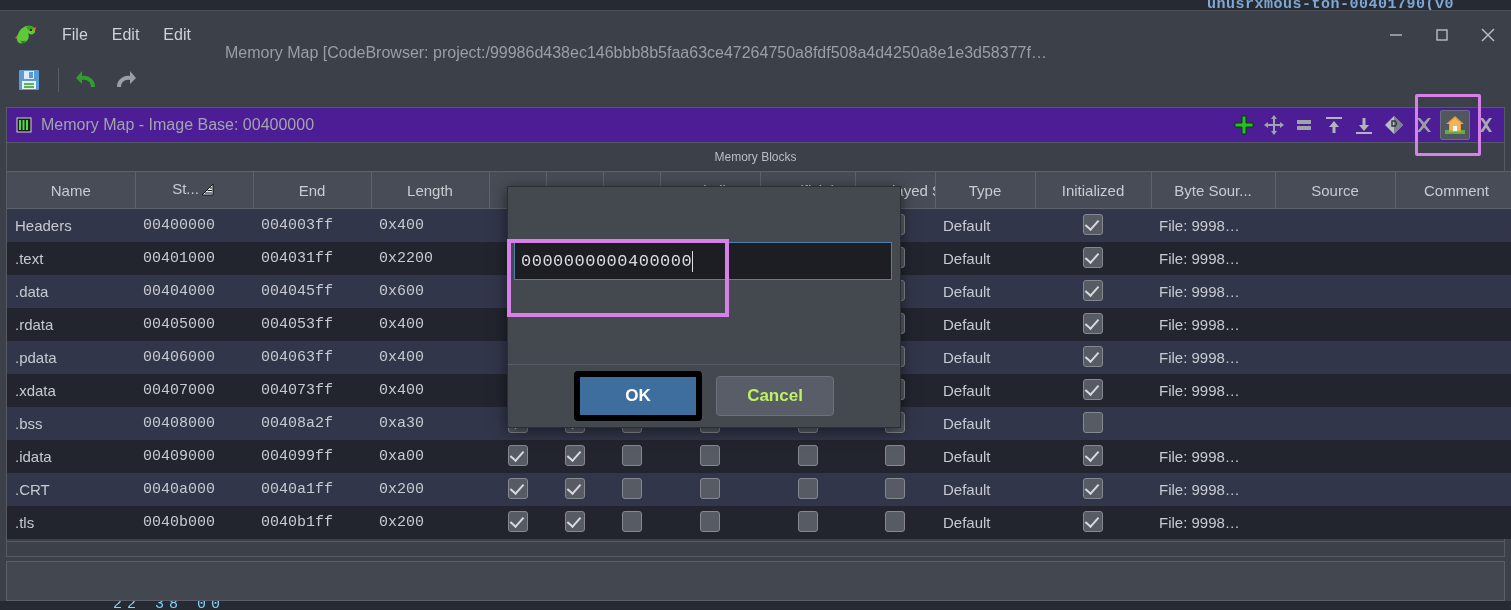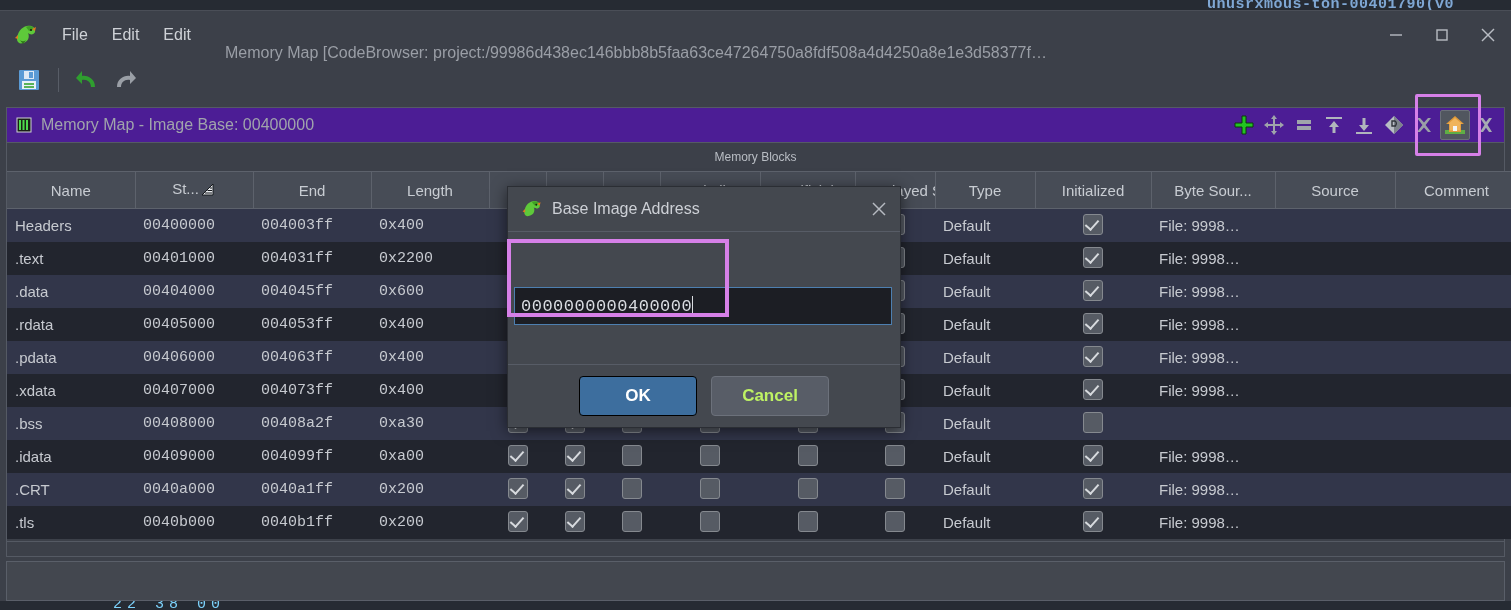--- a/index.html
+++ b/index.html
@@ -149,21 +149,21 @@
     border:4px solid #d680e8;box-sizing:border-box;pointer-events:none;z-index:35;
   }
   #dlg-buttons{
     height:62px;flex:0 0 auto;display:flex;align-items:center;justify-content:center;gap:14px;
     border-top:1px solid #575c66;
   }
   .dlg-btn{
     min-width:116px;height:38px;border-radius:4px;display:flex;align-items:center;justify-content:center;
     font-size:17px;
   }
-  .dlg-btn.primary{background:#3d6e9e;color:#ffffff;font-weight:bold;border:1px solid #000000;}
+  .dlg-btn.primary{background:#3d6e9e;color:#ffffff;font-weight:bold;border:6px solid #000000;}
   .dlg-btn.secondary{background:#585d67;color:#bef264;border:1px solid #6c717b;font-weight:bold;}
 </style>
 </head>
 <body>
 
 <div id="bg-app">
   <div id="bg-top-text">unusrxmous-ton-00401790(v0</div>
   <div id="bg-right-code">
     <div style="color:#b5a642">f</div>
     <div style="color:#b5a642">f</div>
@@ -527,38 +527,20 @@
         <div id="table-bottom-pad"></div>
       </div>
     </div>
   </div>
 
   <div id="strip1"></div>
   <div id="strip2"></div>
 </div>
 
 <div id="dialog">
-  <div id="dlg-title">
-    <div id="dlg-logo">
-      <svg width="24" height="24" viewBox="0 0 28 28">
-        <path d="M5 19 C5 12, 9 6, 15 5 C20 4, 24 7, 23 11 C22 14, 18 14, 16 12 C18 16, 16 21, 11 22 C8 23, 6 22, 5 19 Z" fill="#5ec93a"></path>
-        <path d="M14 6 C17 4, 21 5, 22 8 L17 10 Z" fill="#3fa024"></path>
-        <path d="M20 8 L24 6 L23 10 Z" fill="#e07b20"></path>
-        <path d="M6 14 L3 17 L6 18 Z" fill="#e07b20"></path>
-        <circle cx="19" cy="9" r="1.1" fill="#14240b"></circle>
-      </svg>
-    </div>
-    <div id="dlg-title-text">Base Image Address</div>
-    <div id="dlg-close">
-      <svg width="20" height="20" viewBox="0 0 20 20">
-          <line x1="4" y1="4" x2="16" y2="16" stroke="#b6bac1" stroke-width="1.5"></line>
-          <line x1="16" y1="4" x2="4" y2="16" stroke="#b6bac1" stroke-width="1.5"></line>
-        </svg>
-    </div>
-  </div>
   <div id="dlg-body">
     <div id="dlg-field">
       <span id="dlg-input">0000000000400000</span>
         <span id="dlg-caret"></span>
     </div>
   </div>
   <div id="dlg-buttons">
     <div class="dlg-btn primary">OK</div>
     <div class="dlg-btn secondary">Cancel</div>
   </div>

